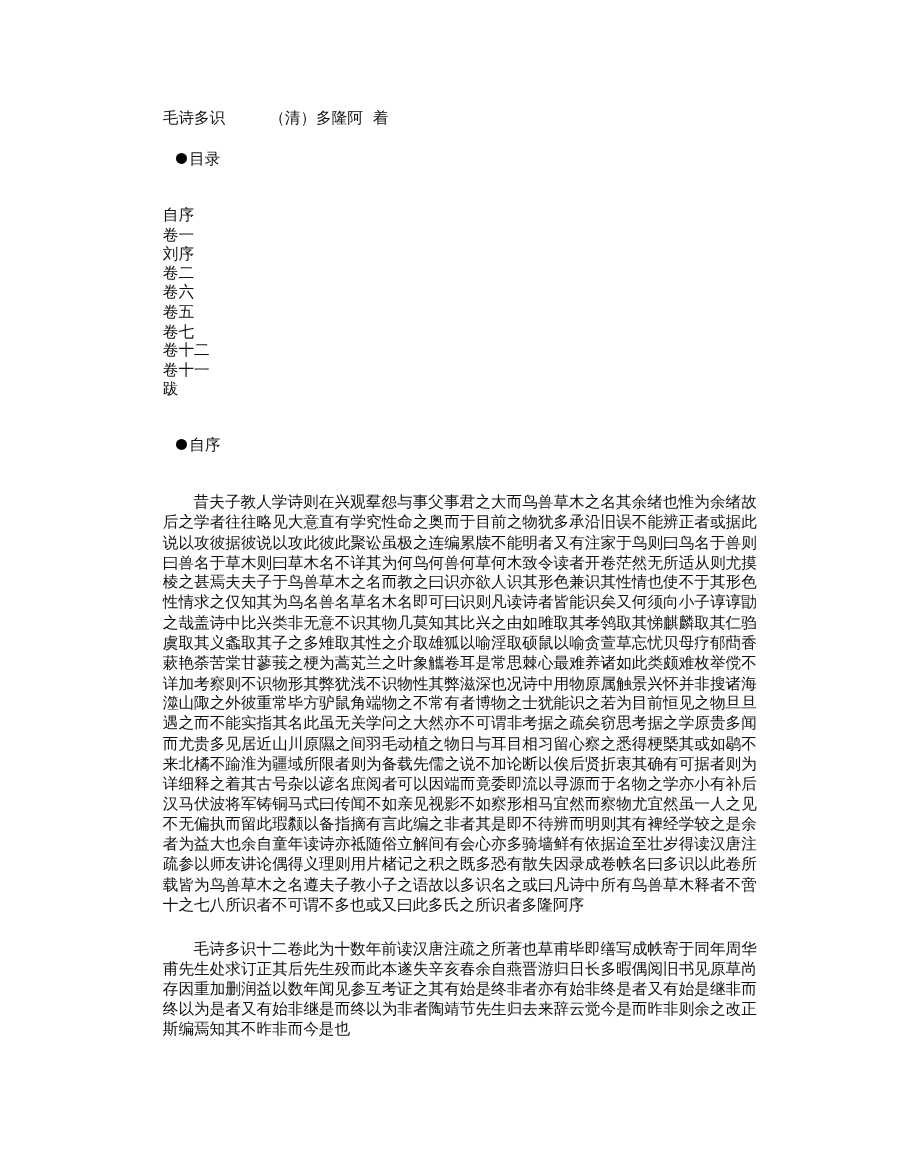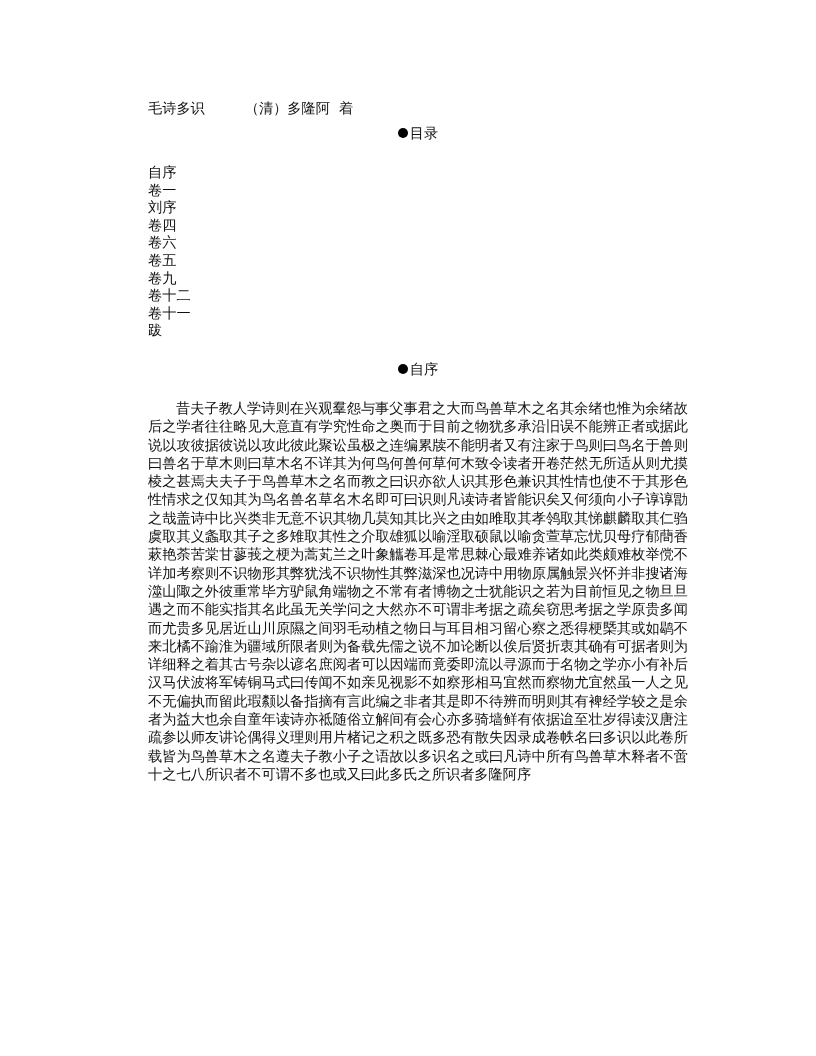--- a/index.html
+++ b/index.html
@@ -27,24 +27,23 @@
       position: absolute;
       left: 148px;
       top: 99px;
       white-space: pre;
       text-align: center;
     }
     .title-line .author {
       margin-left: 40px;
     }
     .section-head {
-      margin: 0;
+      margin: 12px;
       height: 18px;
       white-space: nowrap;
-      text-align: center;
     }
     .bullet {
       display: inline-block;
       width: 10px;
       height: 10px;
       border-radius: 50%;
       background: #000;
       margin-right: 2px;
       vertical-align: -0px;
     }
@@ -57,53 +56,53 @@
       height: 17.6px;
       line-height: 17.6px;
       white-space: nowrap;
     }
     .para {
       margin: 0;
       text-indent: 28px;
       text-align: justify;
       word-break: break-all;
       line-height: 18.3px;
-      font-family: Liberation Mono, monospace;
     }
     .spacer-20 { height: 20px; }
     .spacer-22 { height: 22px; }
   </style>
 </head>
 <body>
 
 <div class="title-line"><span>毛诗多识</span><span class="author">（清）多隆阿  着</span></div>
 
 <div class="page">
 
   <div class="section-head"><span class="bullet"></span><span>目录</span></div>
 
   <div class="spacer-22"></div>
 
   <ul class="toc">
     <li>自序</li>
     <li>卷一</li>
     <li>刘序</li>
-    <li>卷四</li>
+    <li>卷二</li>
     <li>卷六</li>
     <li>卷五</li>
-    <li>卷九</li>
+    <li>卷七</li>
     <li>卷十二</li>
     <li>卷十一</li>
     <li>跋</li>
   </ul>
 
   <div class="spacer-20"></div>
 
   <div class="section-head"><span class="bullet"></span><span>自序</span></div>
 
   <div class="spacer-22"></div>
 
   <p class="para">昔夫子教人学诗则在兴观羣怨与事父事君之大而鸟兽草木之名其余绪也惟为余绪故后之学者往往略见大意直有学究性命之奥而于目前之物犹多承沿旧误不能辨正者或据此说以攻彼据彼说以攻此彼此聚讼虽极之连编累牍不能明者又有注家于鸟则曰鸟名于兽则曰兽名于草木则曰草木名不详其为何鸟何兽何草何木致令读者开卷茫然无所适从则尤摸棱之甚焉夫夫子于鸟兽草木之名而教之曰识亦欲人识其形色兼识其性情也使不于其形色性情求之仅知其为鸟名兽名草名木名即可曰识则凡读诗者皆能识矣又何须向小子谆谆勖之哉盖诗中比兴类非无意不识其物几莫知其比兴之由如雎取其孝鸰取其悌麒麟取其仁驺虞取其义螽取其子之多雉取其性之介取雄狐以喻淫取硕鼠以喻贪萱草忘忧贝母疗郁蕳香蔌艳荼苦棠甘蓼莪之梗为蒿芄兰之叶象觿卷耳是常思棘心最难养诸如此类颇难枚举傥不详加考察则不识物形其弊犹浅不识物性其弊滋深也况诗中用物原属触景兴怀并非搜诸海澨山陬之外彼重常毕方驴鼠角端物之不常有者博物之士犹能识之若为目前恒见之物旦旦遇之而不能实指其名此虽无关学问之大然亦不可谓非考据之疏矣窃思考据之学原贵多闻而尤贵多见居近山川原隰之间羽毛动植之物日与耳目相习留心察之悉得梗槩其或如鹖不来北橘不踰淮为疆域所限者则为备载先儒之说不加论断以俟后贤折衷其确有可据者则为详细释之着其古号杂以谚名庶阅者可以因端而竟委即流以寻源而于名物之学亦小有补后汉马伏波将军铸铜马式曰传闻不如亲见视影不如察形相马宜然而察物尤宜然虽一人之见不无偏执而留此瑕颣以备指摘有言此编之非者其是即不待辨而明则其有裨经学较之是余者为益大也余自童年读诗亦祗随俗立解间有会心亦多骑墙鲜有依据迨至壮岁得读汉唐注疏参以师友讲论偶得义理则用片楮记之积之既多恐有散失因录成卷帙名曰多识以此卷所载皆为鸟兽草木之名遵夫子教小子之语故以多识名之或曰凡诗中所有鸟兽草木释者不啻十之七八所识者不可谓不多也或又曰此多氏之所识者多隆阿序</p>
 
   <div class="spacer-22"></div>
 
+  <p class="para">毛诗多识十二卷此为十数年前读汉唐注疏之所著也草甫毕即缮写成帙寄于同年周华甫先生处求订正其后先生殁而此本遂失辛亥春余自燕晋游归日长多暇偶阅旧书见原草尚存因重加删润益以数年闻见参互考证之其有始是终非者亦有始非终是者又有始是继非而终以为是者又有始非继是而终以为非者陶靖节先生归去来辞云觉今是而昨非则余之改正斯编焉知其不昨非而今是也</p>
 
 </div>
 
 </body></html>

